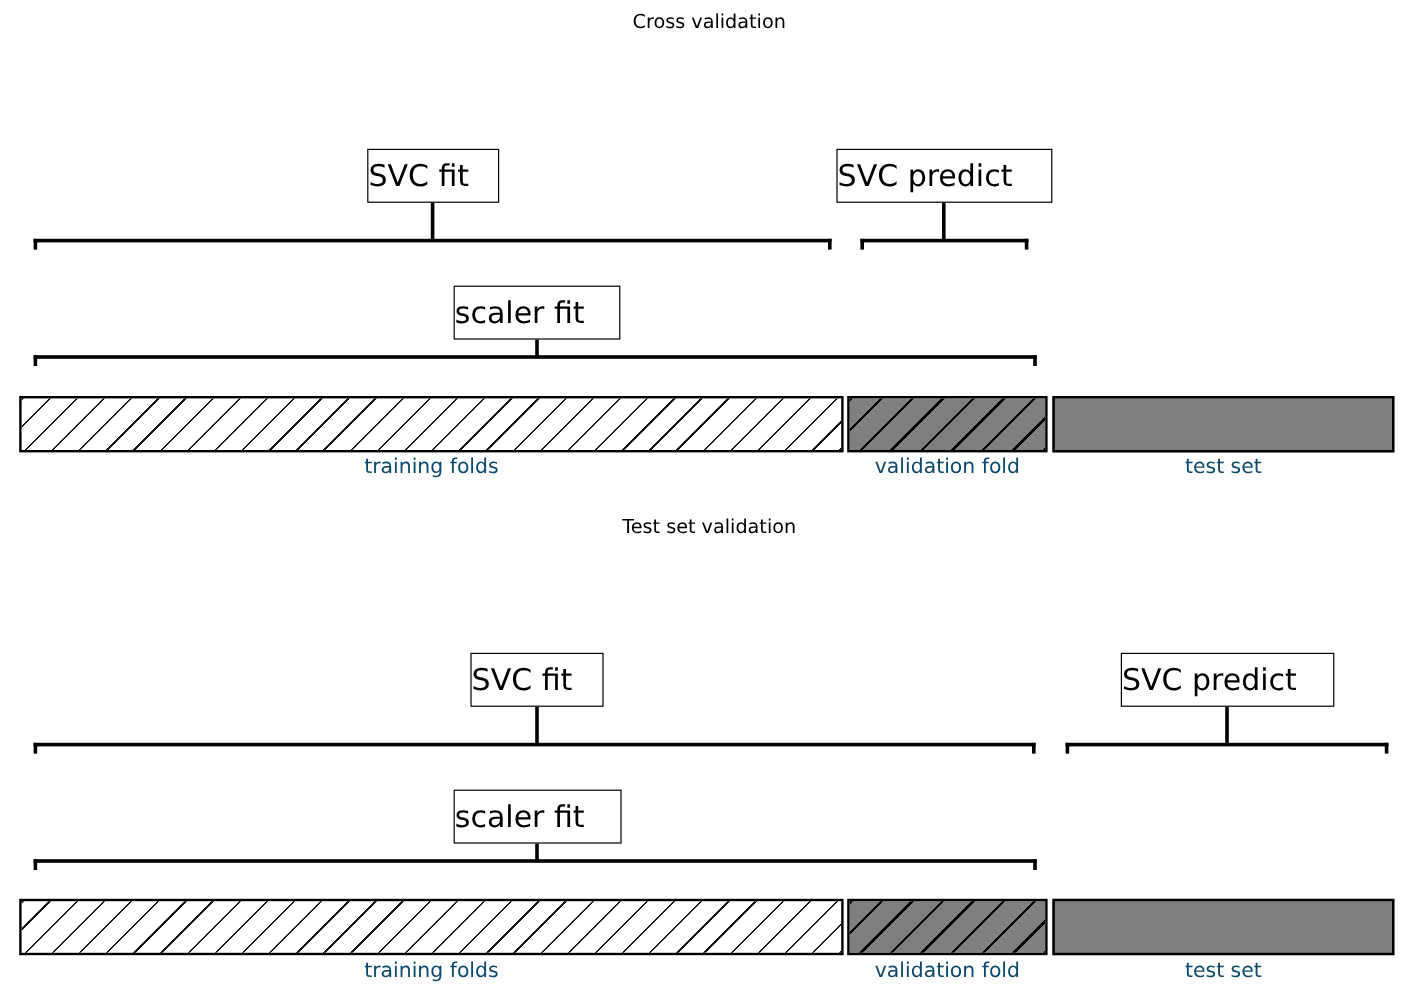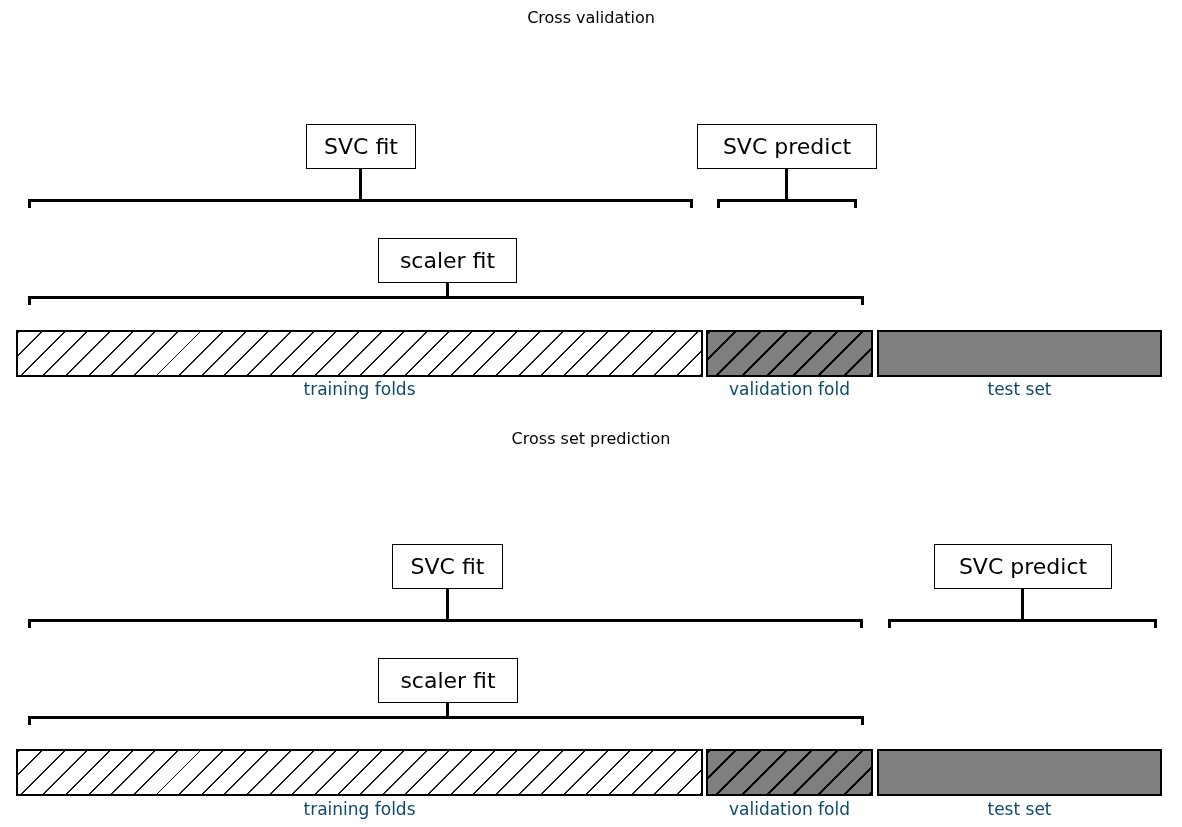--- a/index.html
+++ b/index.html
@@ -28,22 +28,21 @@
     font-size: 16px;
     color: #000000;
   }
   .label-box {
     position: absolute;
     box-sizing: border-box;
     border: 1.5px solid var(--line);
     background: var(--bg);
     display: flex;
     align-items: center;
-    justify-content: center;
-    font-size: 22px;
+    font-size: 25px;
     color: #000000;
     white-space: nowrap;
   }
   .stem {
     position: absolute;
     width: 3px;
     background: var(--line);
   }
   .bracket {
     position: absolute;
@@ -114,21 +113,21 @@
     <div class="bar white-hatched" style="left:16px; top:330px; width:687px;"></div>
     <div class="bar gray-hatched" style="left:706px; top:330px; width:167px;"></div>
     <div class="bar gray-solid" style="left:877px; top:330px; width:285px;"></div>
 
     <div class="bar-label" style="left:16px; top:379px; width:687px;">training folds</div>
     <div class="bar-label" style="left:706px; top:379px; width:167px;">validation fold</div>
     <div class="bar-label" style="left:877px; top:379px; width:285px;">test set</div>
   </div>
 
   <div>
-    <div class="panel-title" style="top:429px;">Cross set prediction</div>
+    <div class="panel-title" style="top:429px;">Test set validation</div>
 
     <div class="label-box" style="left:392px; top:544px; width:111px; height:45px;">
       <span>SVC fit</span>
     </div>
     <div class="label-box" style="left:934px; top:544px; width:178px; height:45px;">
       <span>SVC predict</span>
     </div>
 
     <div class="stem" style="left:446px; top:589px; height:31px;"></div>
     <div class="stem" style="left:1021px; top:589px; height:31px;"></div>

